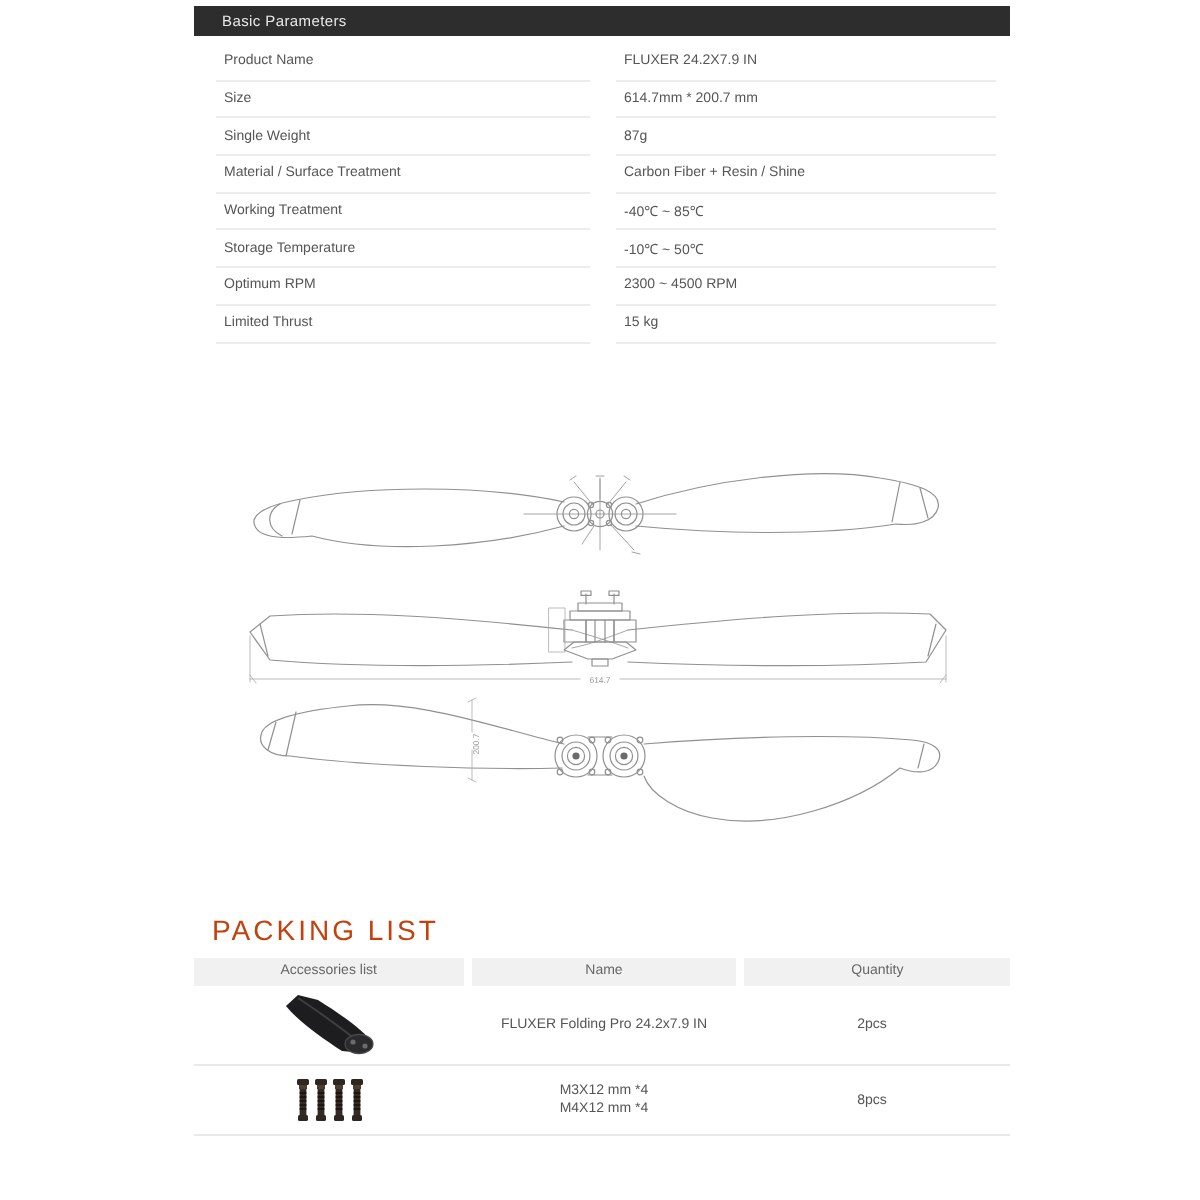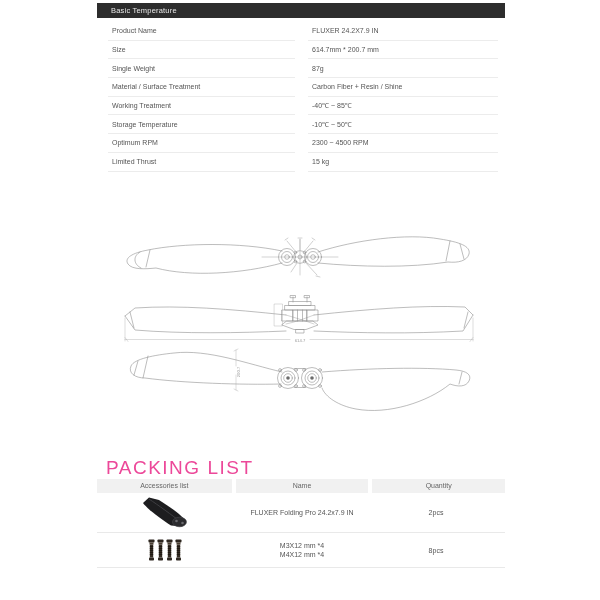--- a/index.html
+++ b/index.html
@@ -21,42 +21,42 @@
     height:100%; display:flex; align-items:center;
     border-bottom:1px solid #ececec; font-size:7px; color:#555;
   }
   .spec-label { width:187px; padding-left:4px; }
   .spec-gap { width:13px; height:100%; }
   .spec-value { flex:1; padding-left:4px; }
 
   .drawing { position:absolute; left:110px; top:212px; }
 
   .packing-title {
-    position:absolute; left:106px; top:457px; font-size:19px; color:#ec4899;
+    position:absolute; left:106px; top:457px; font-size:14px; color:#c2410c;
     letter-spacing:1.5px; font-weight:400;
   }
   .packing-table { position:absolute; left:97px; top:479px; width:408px; font-size:7px; color:#555; }
   .packing-head { display:flex; gap:4px; }
   .packing-head .hcell {
     background:#f1f1f1; color:#666; height:14px; line-height:14px; text-align:center;
   }
   .hc1 { width:136px; } .hc2 { width:134px; } .hc3 { width:134px; }
   .packing-row { display:flex; align-items:center; border-bottom:1px solid #e9e9e9; }
   .packing-row .cell { display:flex; align-items:center; justify-content:center; text-align:center; }
   .prow1 { height:40px; } .prow2 { height:35px; }
   .c1 { width:136px; } .c2 { width:138px; } .c3 { width:130px; }
   .name-lines { line-height:9px; }
 </style>
 </head>
 <body>
 
 <div class="page">
 
   <div id="bar-basic" class="section-bar">
-    <span>Basic Temperature</span>
+    <span>Basic Parameters</span>
   </div>
 
   <div class="spec-table">
     <div class="spec-row">
       <div class="spec-label">Product Name</div>
         <div class="spec-gap"></div>
       <div class="spec-value">FLUXER 24.2X7.9 IN</div>
     </div>
     <div class="spec-row">
       <div class="spec-label">Size</div>

